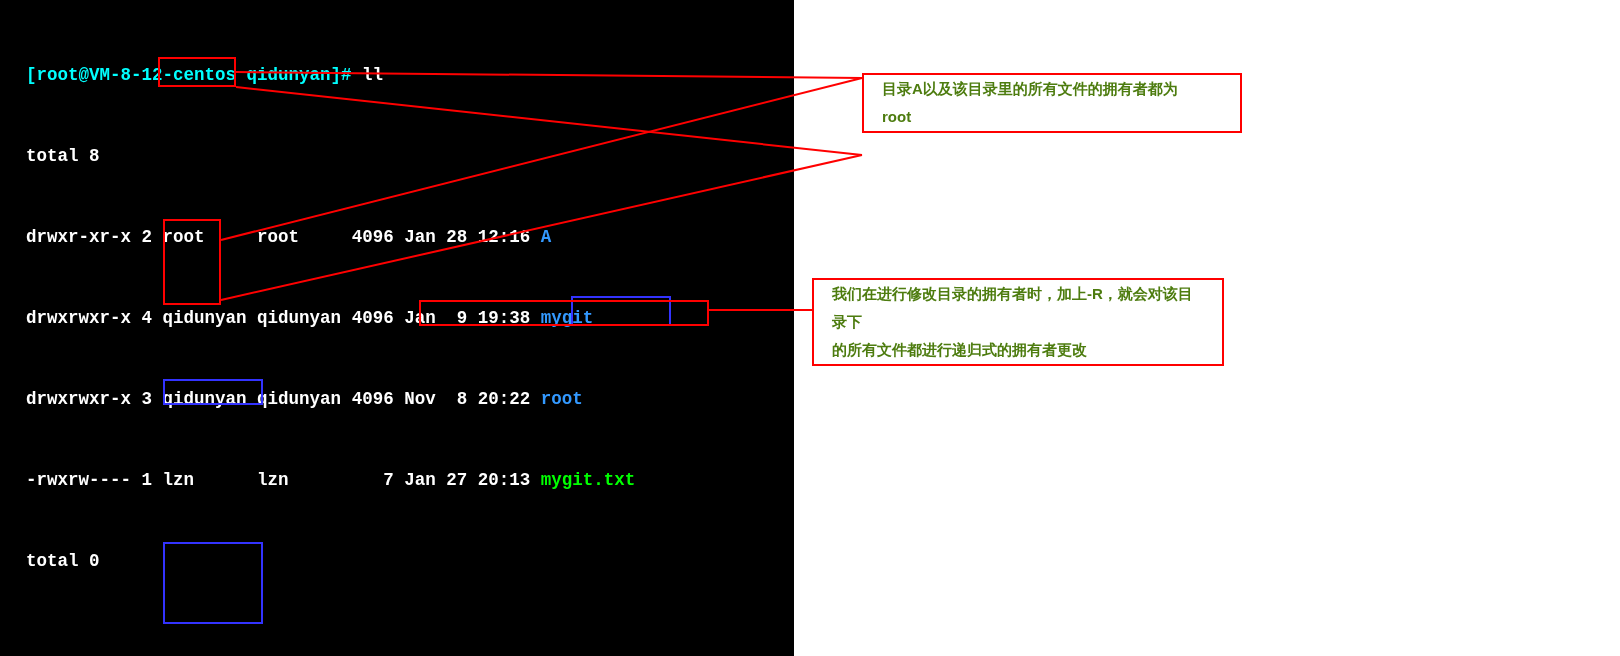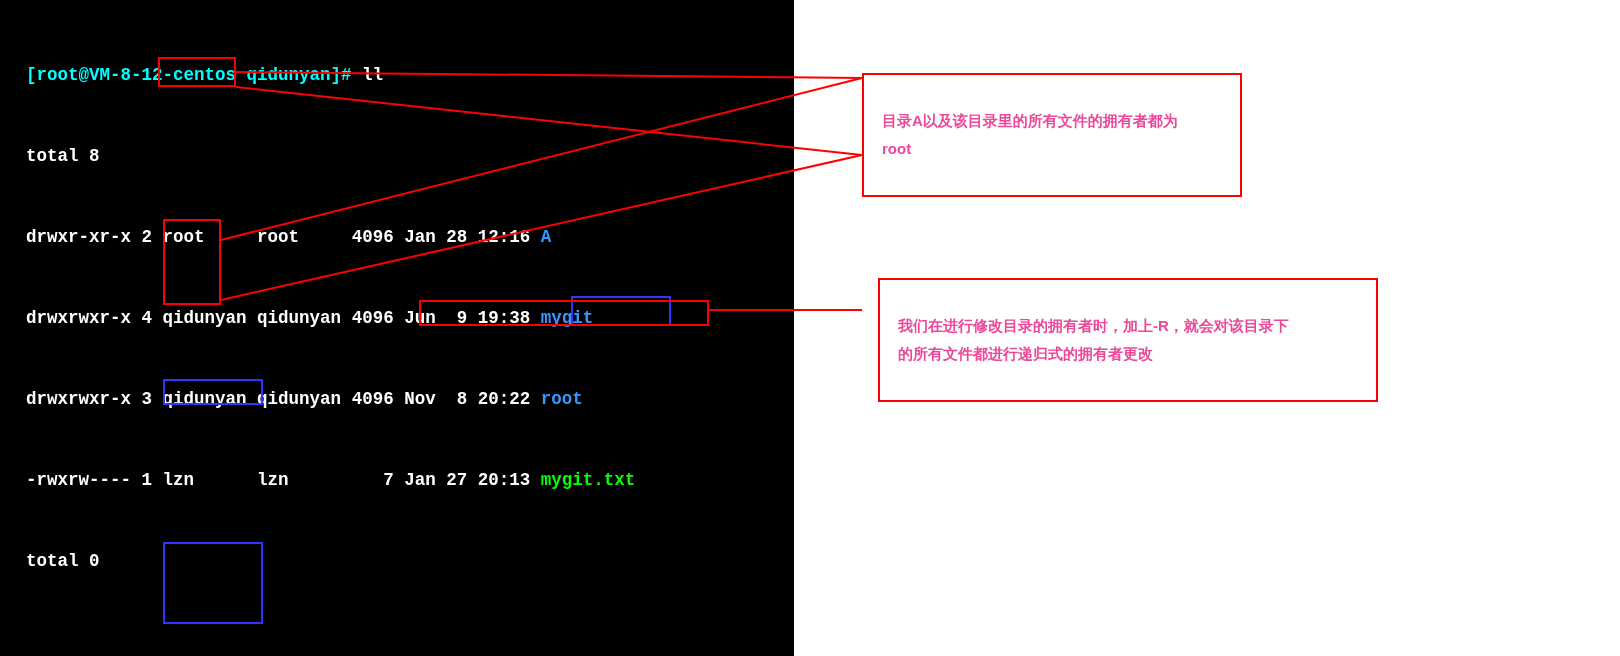--- a/index.html
+++ b/index.html
@@ -45,25 +45,25 @@
     position: absolute;
     border: 2px solid #3333ff;
     box-sizing: border-box;
     pointer-events: none;
     z-index: 4;
   }
   .annotation {
     position: absolute;
     border: 2px solid #ff0000;
     background: #fff;
-    color: #ec4899;
+    color: #4d7c0f;
     font-weight: bold;
     font-family: "Microsoft YaHei", "SimSun", sans-serif;
     font-size: 15px;
-    padding: 32px 18px;
+    padding: 0 18px;
     box-sizing: border-box;
     line-height: 28px;
     z-index: 6;
   }
   svg.connector {
     position: absolute;
     top: 0;
     left: 0;
     width: 1620px;
     height: 656px;
@@ -71,21 +71,21 @@
     z-index: 3;
   }
 </style>
 </head>
 <body>
 
 <div class="terminal">
   <div class="line"><span class="cyan">[root@VM-8-12-centos qidunyan]# </span><span>ll</span></div>
   <div class="line">total 8</div>
   <div class="line"><span>drwxr-xr-x</span> <span>2</span> <span>root</span>     <span>root    </span> <span>4096</span> <span>Jan 28 12:16</span> <span class="blue-dir">A</span></div>
-  <div class="line"><span>drwxrwxr-x</span> <span>4</span> <span>qidunyan</span> <span>qidunyan</span> <span>4096</span> <span>Jun  9 19:38</span> <span class="blue-dir">mygit</span></div>
+  <div class="line"><span>drwxrwxr-x</span> <span>4</span> <span>qidunyan</span> <span>qidunyan</span> <span>4096</span> <span>Jan  9 19:38</span> <span class="blue-dir">mygit</span></div>
   <div class="line"><span>drwxrwxr-x</span> <span>3</span> <span>qidunyan</span> <span>qidunyan</span> <span>4096</span> <span>Nov  8 20:22</span> <span class="blue-dir">root</span></div>
   <div class="line"><span>-rwxrw----</span> <span>1</span> <span>lzn</span>      <span>lzn     </span> <span>   7</span> <span>Jan 27 20:13</span> <span class="green">mygit.txt</span></div>
   <div class="line">total 0</div>
   
   
   
   
   
   
   
@@ -104,21 +104,21 @@
 <div class="box-red" style="left:163px; top:219px; width:58px; height:86px;"></div>
 <div class="box-red" style="left:419px; top:300px; width:290px; height:26px;"></div>
 <div class="box-blue" style="left:571px; top:296px; width:100px; height:30px;"></div>
 <div class="box-blue" style="left:163px; top:379px; width:100px; height:26px;"></div>
 <div class="box-blue" style="left:163px; top:542px; width:100px; height:82px;"></div>
 
 <div class="annotation" style="left:862px; top:73px; width:380px;">
   <span>目录A以及该目录里的所有文件的拥有者都为</span><br>
   <span>root</span>
 </div>
-<div class="annotation" style="left:878px; top:278px; width:500px;">
+<div class="annotation" style="left:812px; top:278px; width:412px;">
   <span>我们在进行修改目录的拥有者时，加上-R，就会对该目录下</span><br>
   <span>的所有文件都进行递归式的拥有者更改</span>
 </div>
 
 <svg class="connector">
   <line x1="236" y1="72" x2="862" y2="78" stroke="#ff0000" stroke-width="2"></line>
   <line x1="236" y1="87" x2="862" y2="155" stroke="#ff0000" stroke-width="2"></line>
   <line x1="221" y1="240" x2="862" y2="78" stroke="#ff0000" stroke-width="2"></line>
   <line x1="221" y1="300" x2="862" y2="155" stroke="#ff0000" stroke-width="2"></line>
   <line x1="709" y1="310" x2="862" y2="310" stroke="#ff0000" stroke-width="2"></line>

